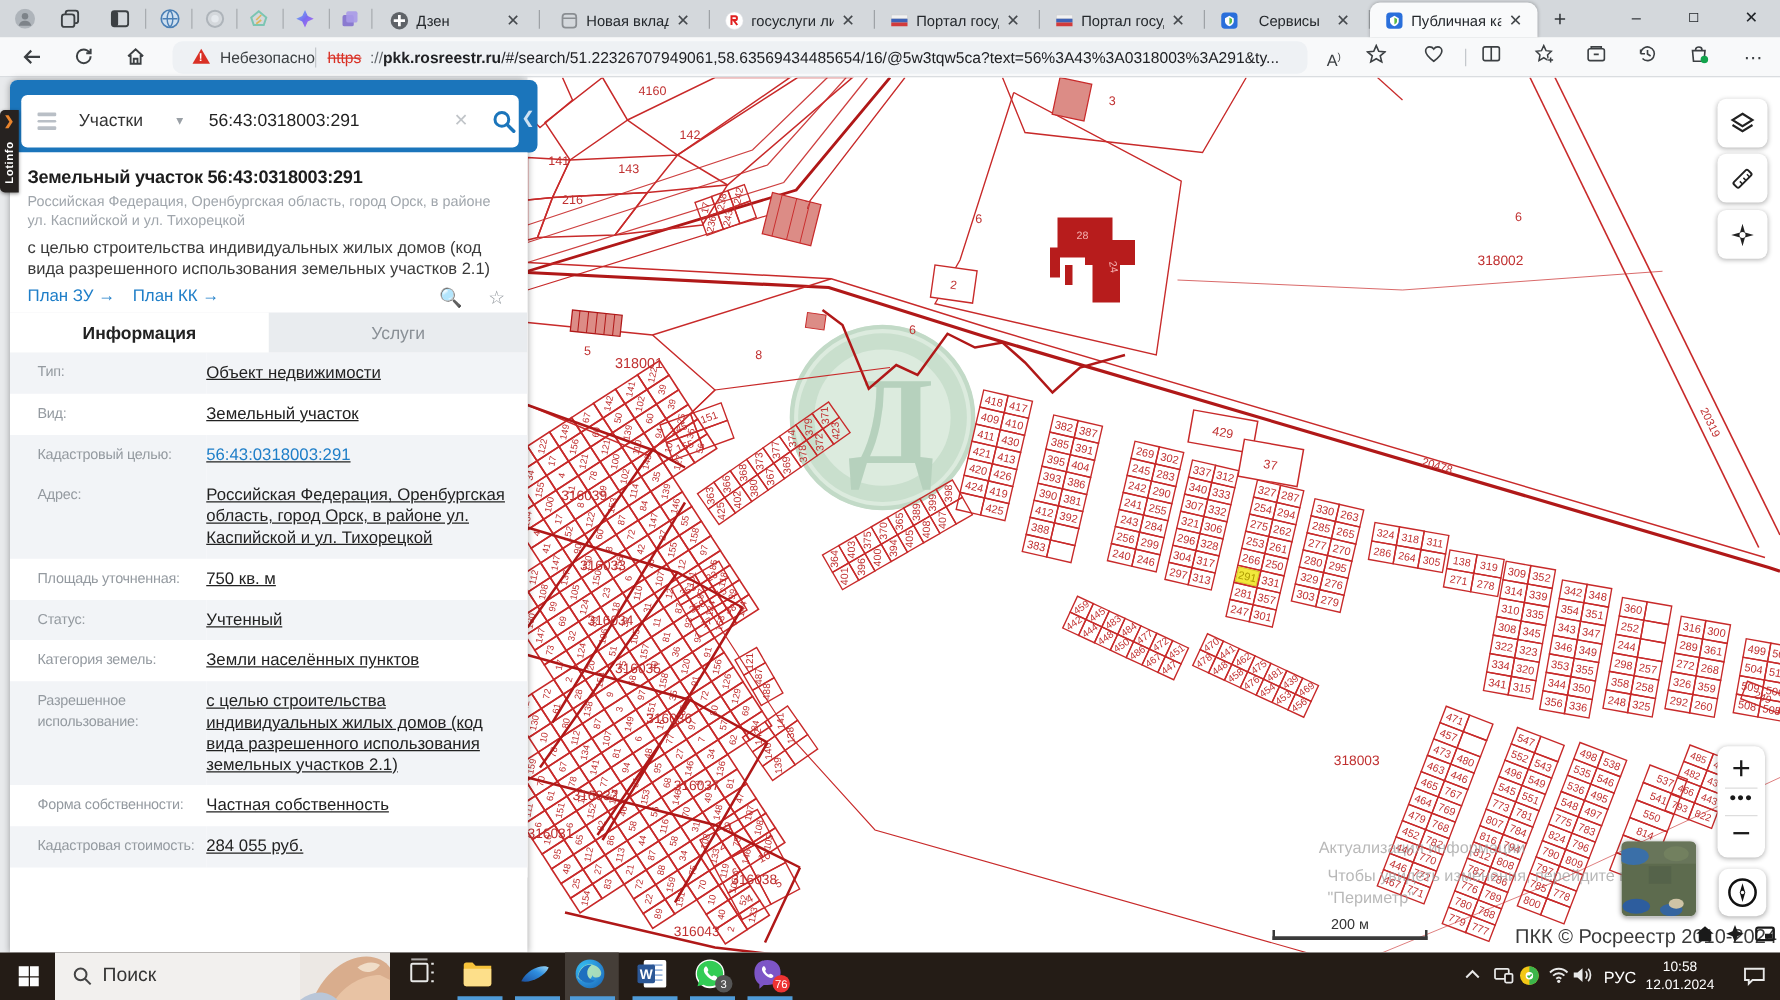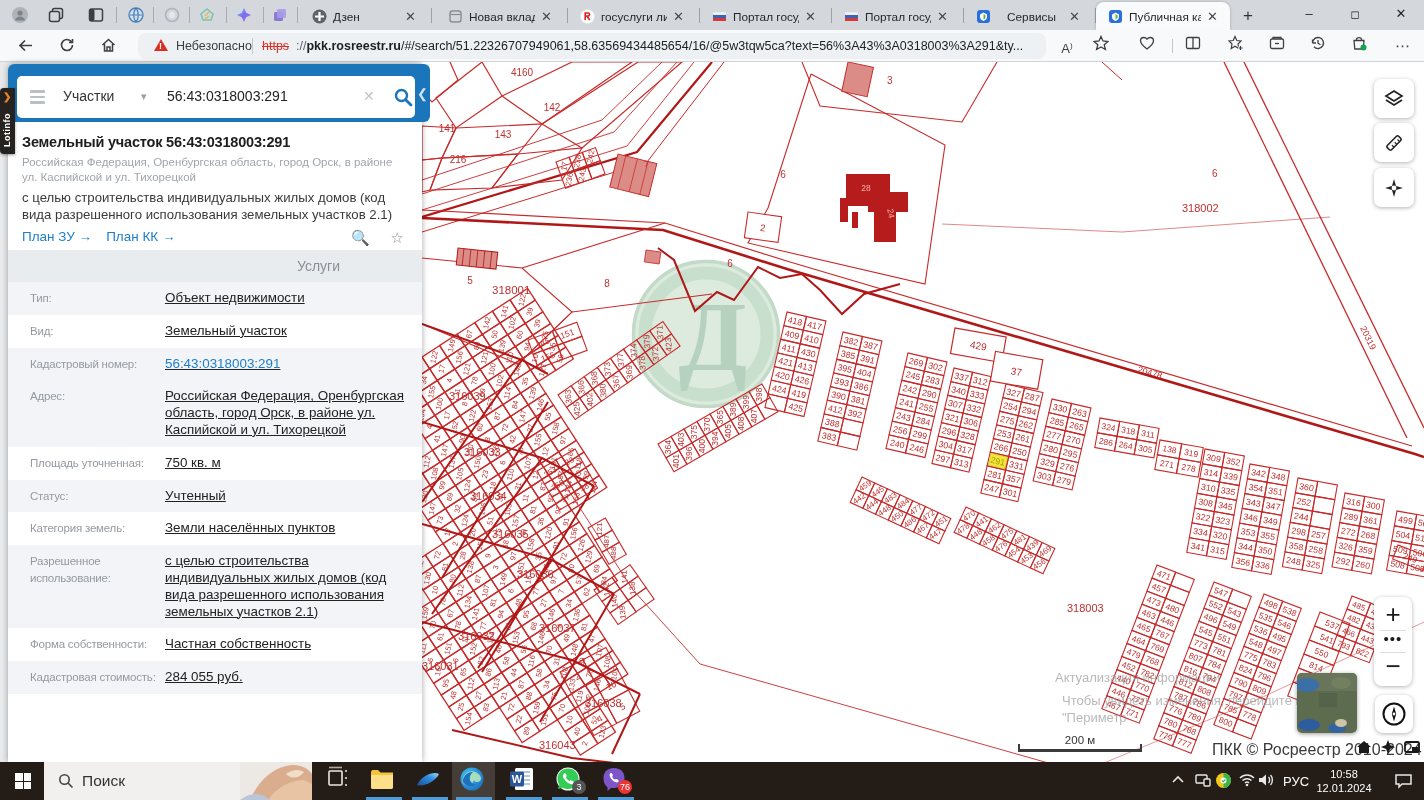--- a/index.html
+++ b/index.html
@@ -1709,34 +1709,35 @@
     <div id="pbody">
       <div id="ptitle">Земельный участок 56:43:0318003:291</div>
       <div id="paddr">Российская Федерация, Оренбургская область, город Орск, в районе ул. Каспийской и ул. Тихорецкой</div>
       <div id="pdesc">с целью строительства индивидуальных жилых домов (код вида разрешенного использования земельных участков 2.1)</div>
       <div id="plinks">
         <a href="#">План ЗУ →</a><a href="#">План КК →</a>
         <span class="ic" style="right:52px;">🔍</span>
         <span class="ic" style="right:18px;">☆</span>
       </div>
       <div id="ptabs">
+          <div class="t1">Информация</div>
           <div class="t2">Услуги</div>
         </div>
       <table id="info">
         <tbody>
             <tr class="g">
               <td class="l">Тип:</td>
               <td class="v">Объект недвижимости</td>
             </tr>
         <tr>
               <td class="l">Вид:</td>
               <td class="v">Земельный участок</td>
             </tr>
         <tr class="g">
-              <td class="l">Кадастровый номер:</td>
+              <td class="l">Кадастровый целью:</td>
               <td class="v"><a href="#">56:43:0318003:291</a></td>
             </tr>
         <tr class="g">
               <td class="l">Адрес:</td>
               <td class="v">Российская Федерация, Оренбургская область, город Орск, в районе ул. Каспийской и ул. Тихорецкой</td>
             </tr>
         <tr>
               <td class="l">Площадь уточненная:</td>
               <td class="v">750 кв. м</td>
             </tr>

